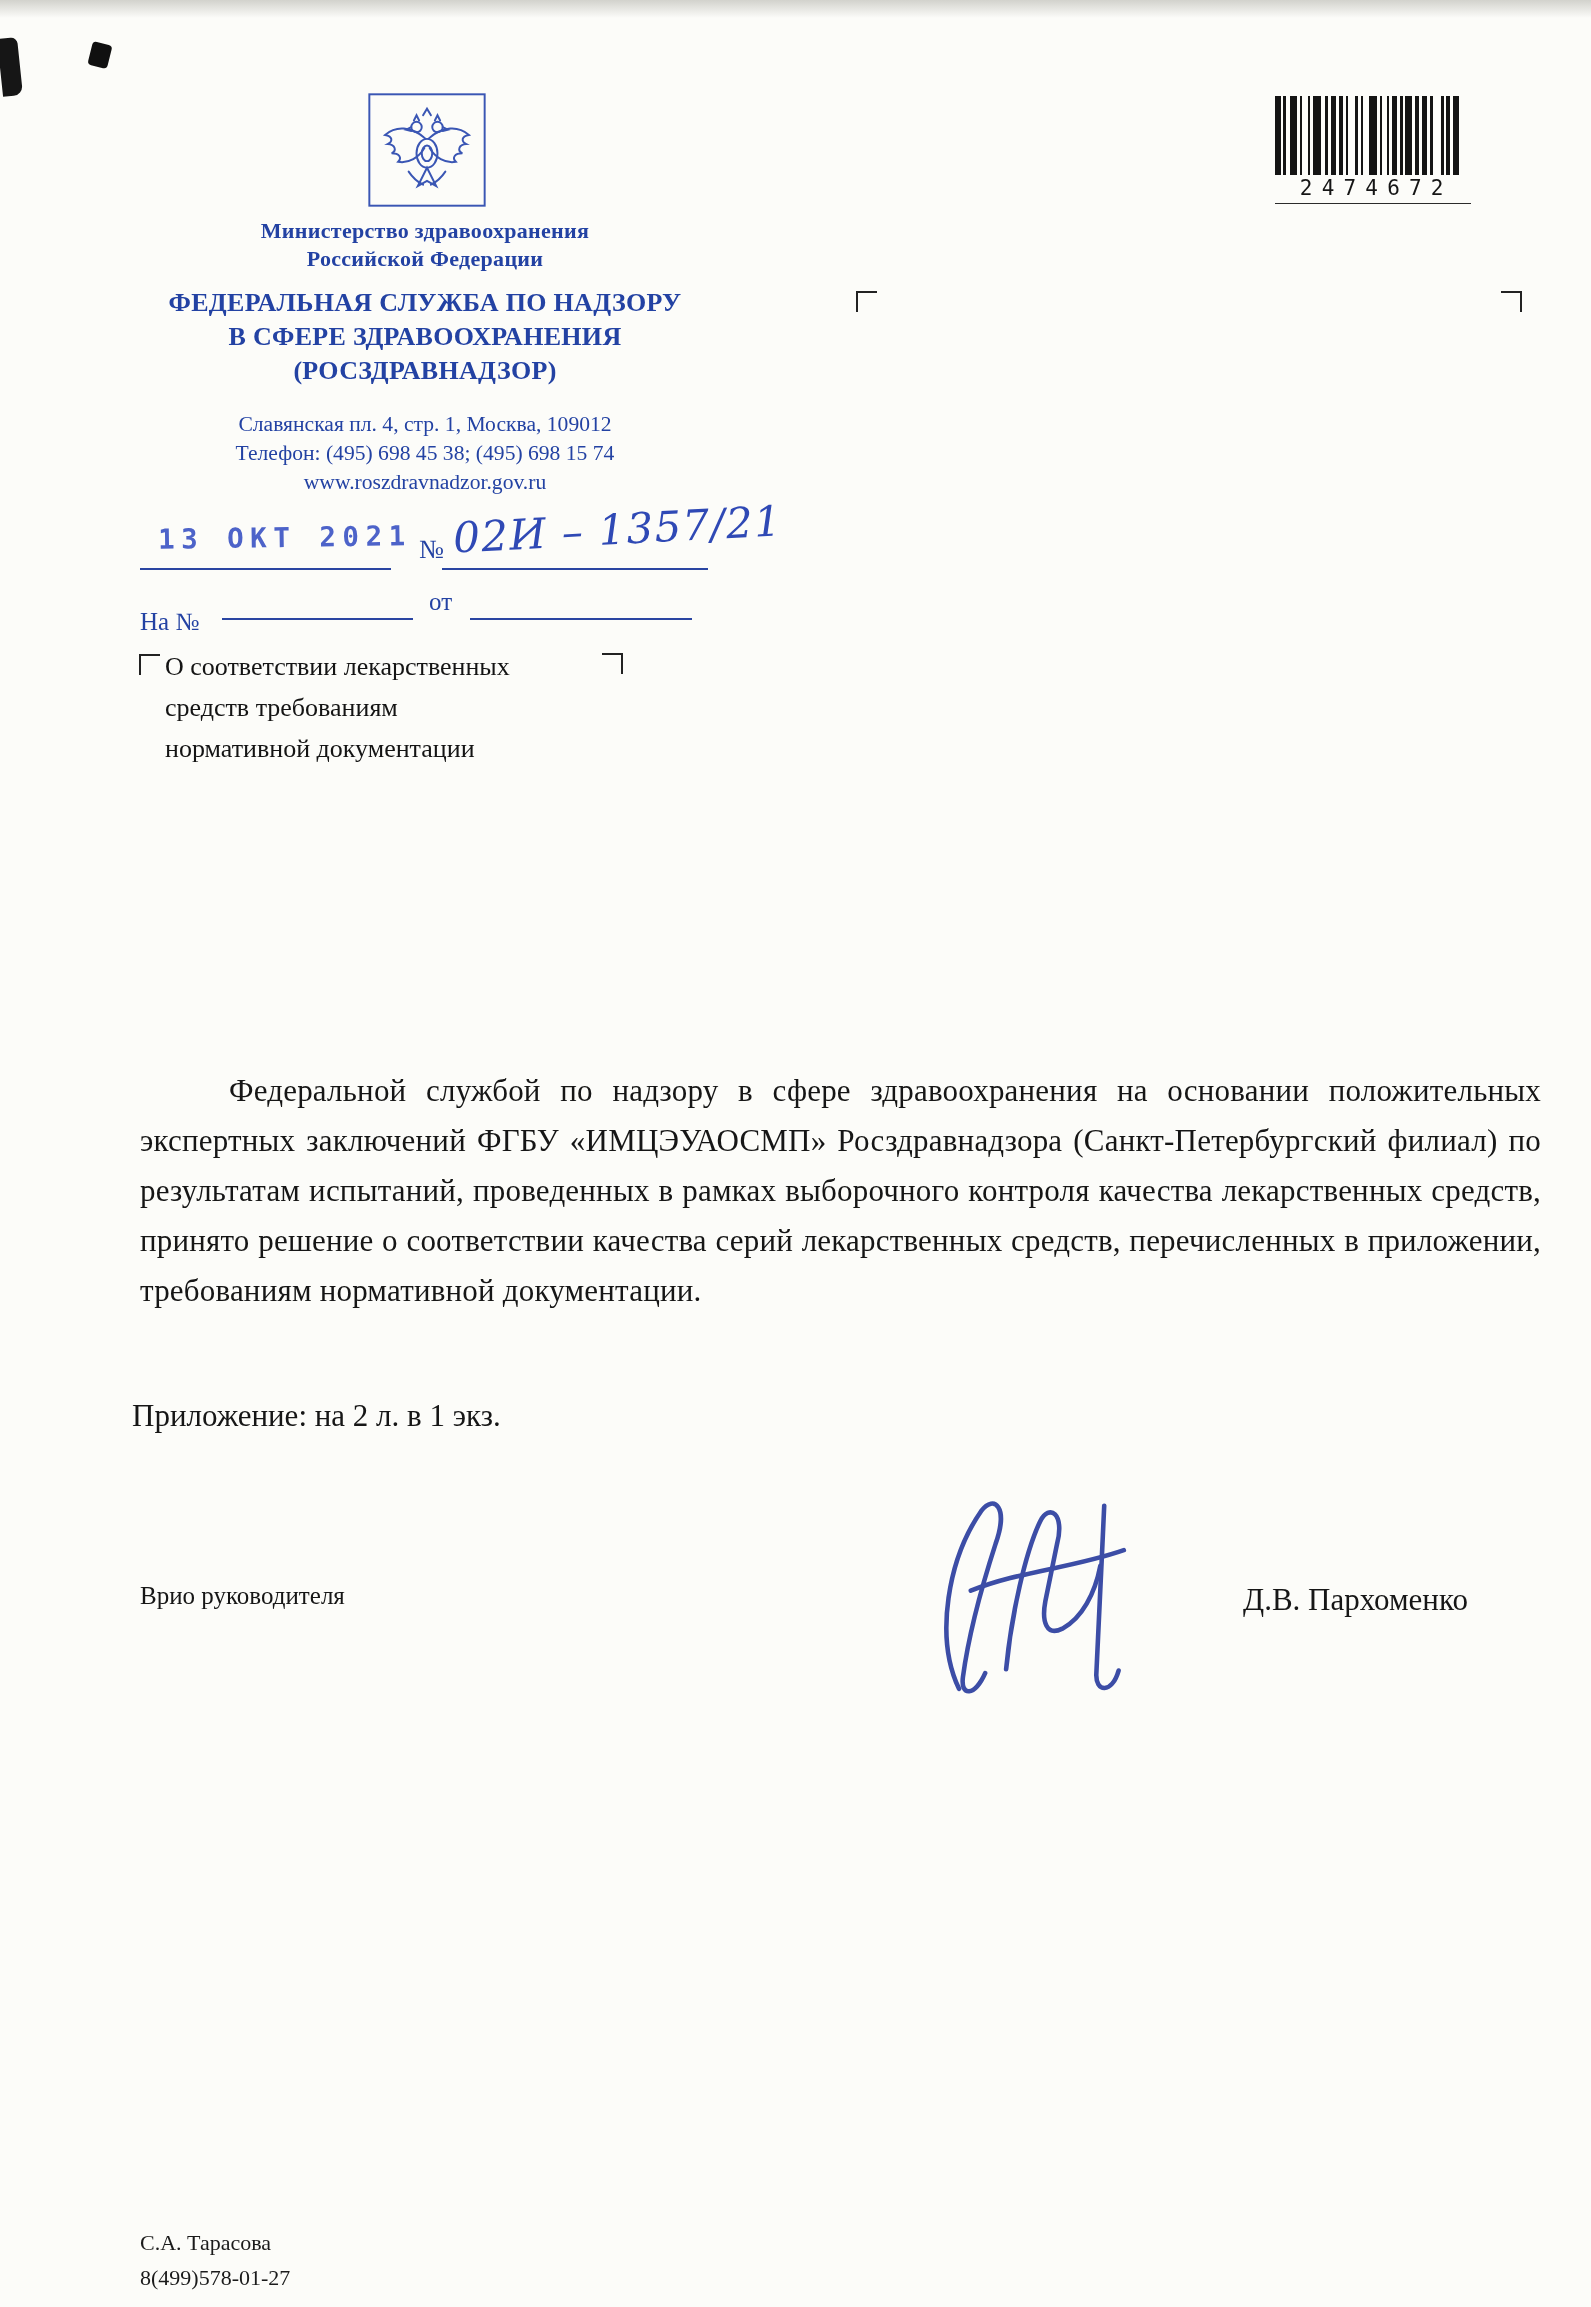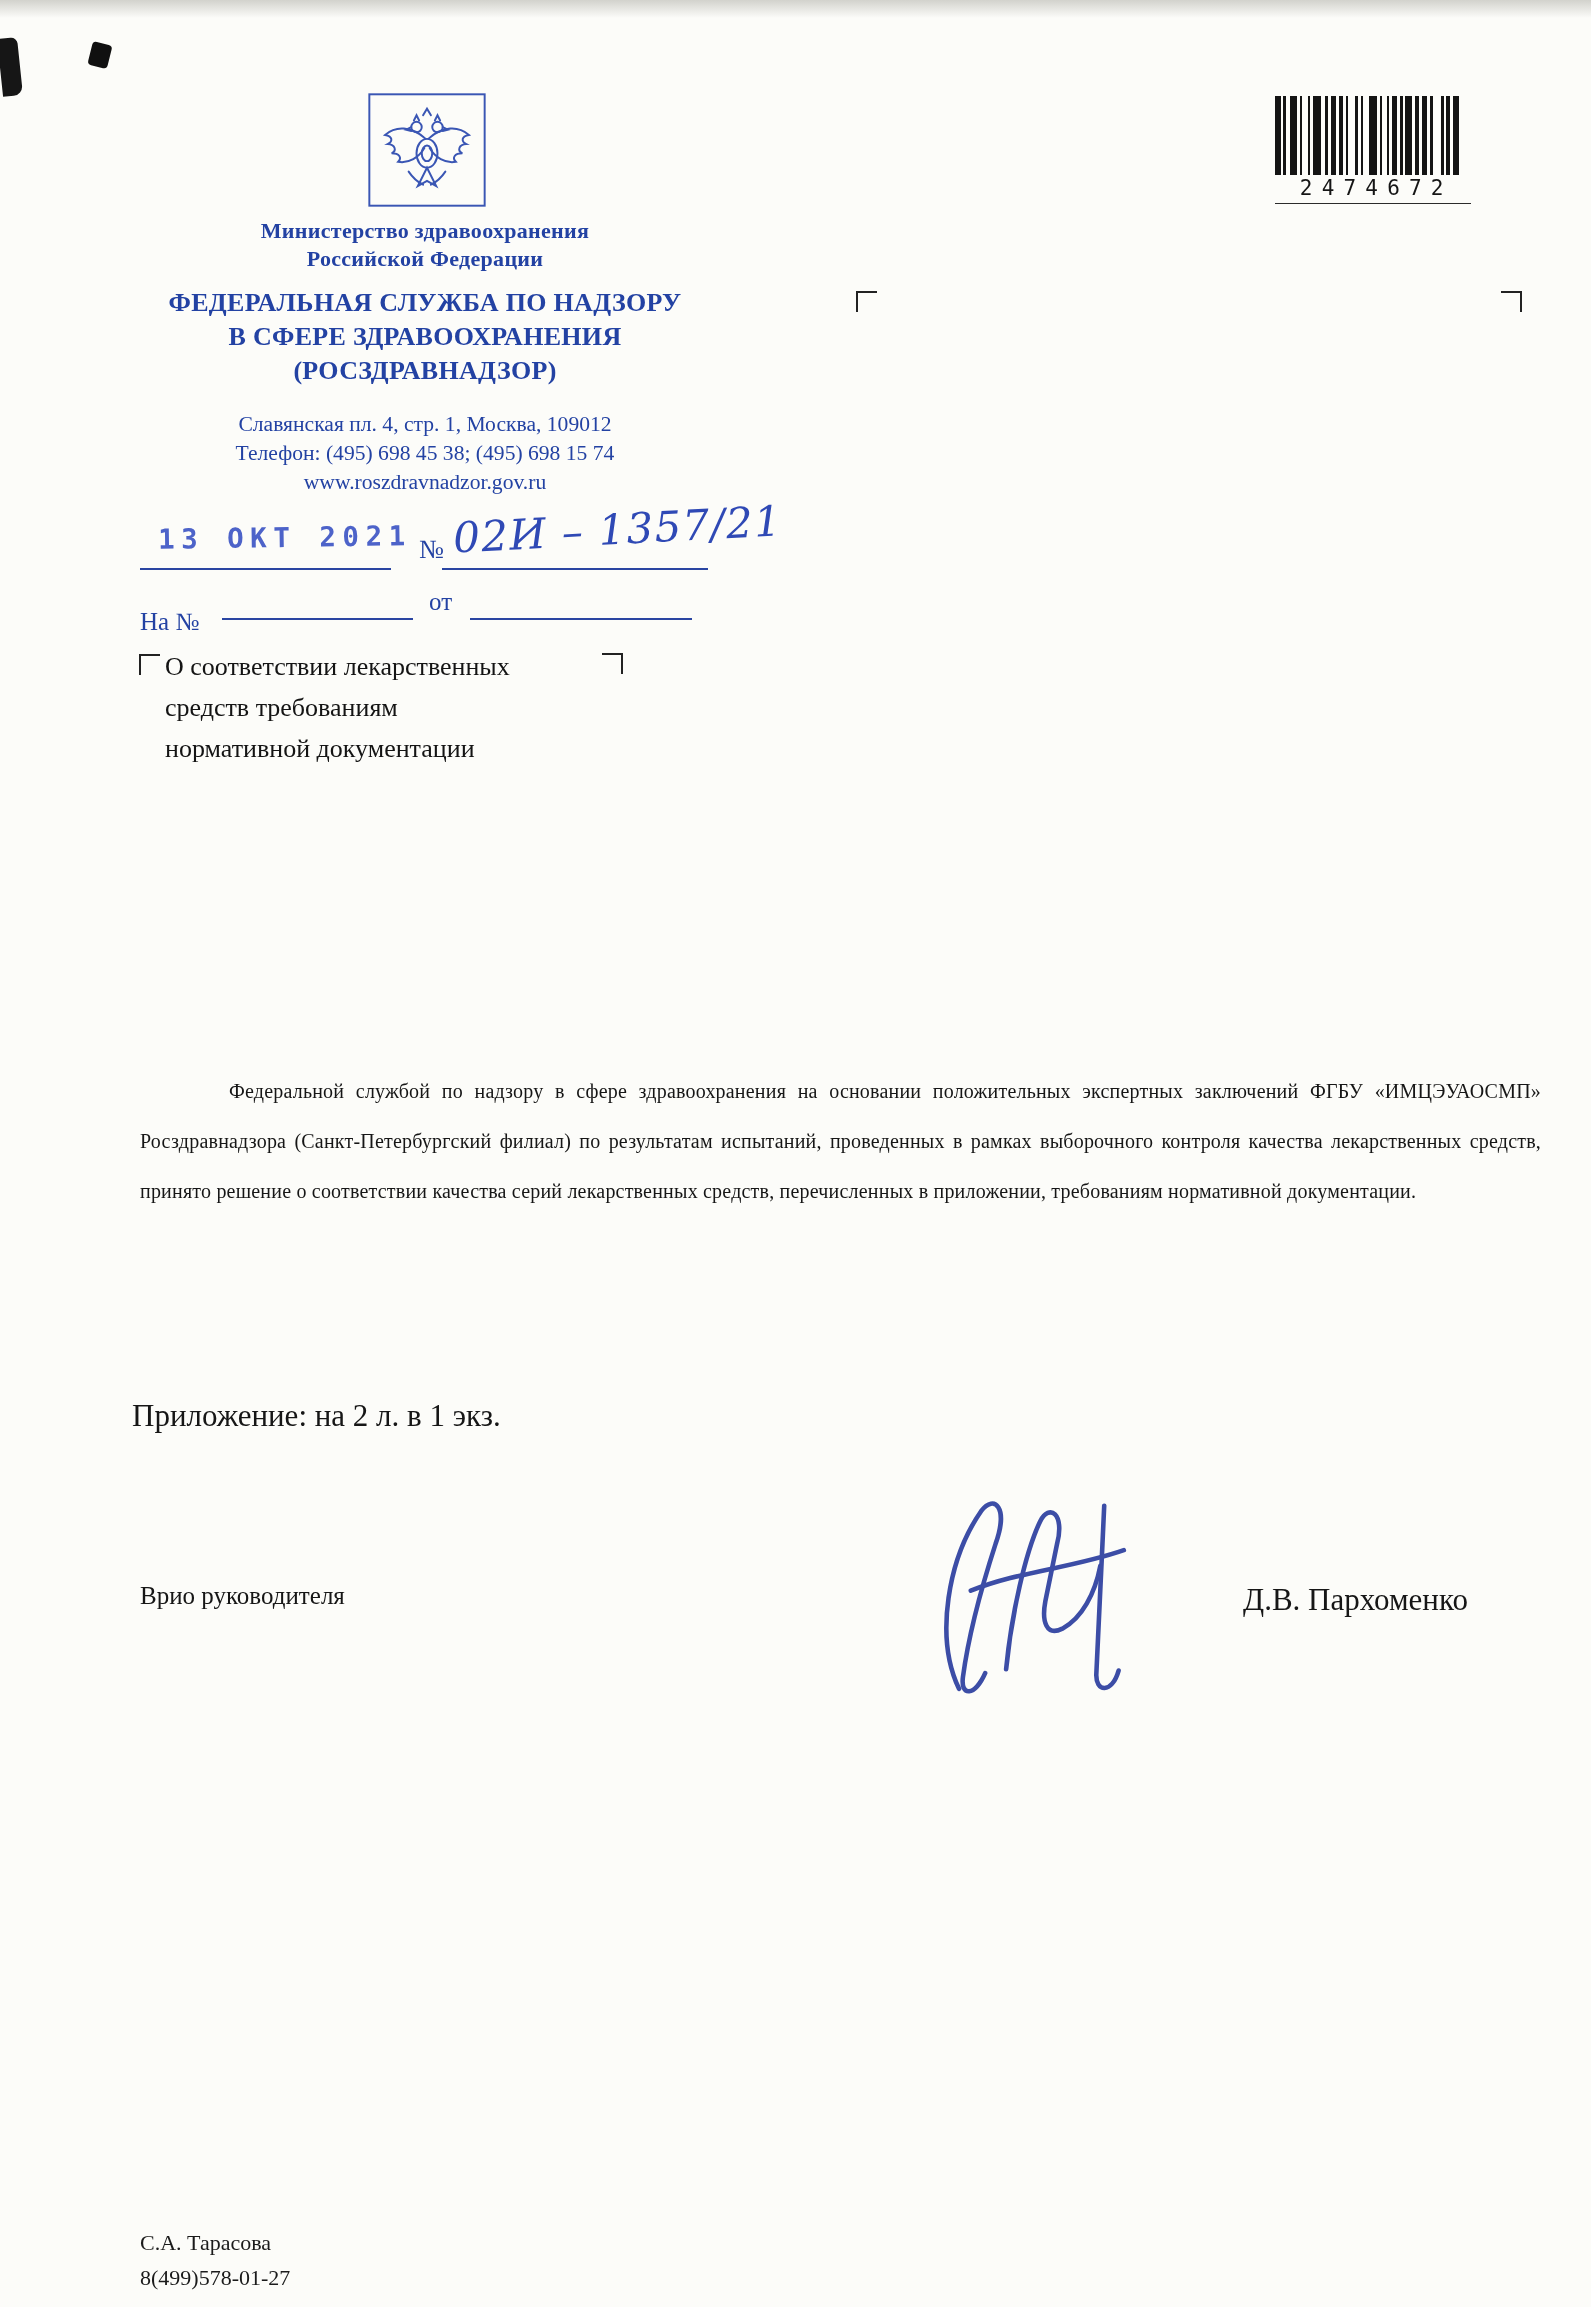--- a/index.html
+++ b/index.html
@@ -75,21 +75,21 @@
   .barcode { position:absolute; left:1275px; top:96px; width:196px; }
   .barcode-bars { display:flex; align-items:stretch; height:79px; width:100%; }
   .barcode-number {
     font-family:"DejaVu Sans Mono", monospace; font-size:21px;
     letter-spacing:9.2px; text-align:center; color:#151515;
     padding:1.3px 0 2.6px 6.5px; border-bottom:1.3px solid #2b2b2b;
   }
 
   
   .body-par { position:absolute; left:140px; top:1066px; width:1401px;
-    font-size:20px; line-height:50px; text-align:justify; text-indent:89px;
+    font-size:31px; line-height:50px; text-align:justify; text-indent:89px;
     letter-spacing:0.2px; color:#161616; }
   .attachment { position:absolute; left:132px; top:1398px; font-size:31px; color:#161616; }
 
   
   .sign-position { position:absolute; left:140px; top:1582px; font-size:25px; color:#161616; }
   .sign-name { position:absolute; left:1243px; top:1582px; width:288px; font-size:31px; color:#161616; }
   .signature-svg { position:absolute; left:908px; top:1473px; width:242px; height:242px; }
 
   
   .footer { position:absolute; left:140px; top:2177px; font-size:22px; line-height:35px; color:#1b1b1b;margin-top:48px; }

